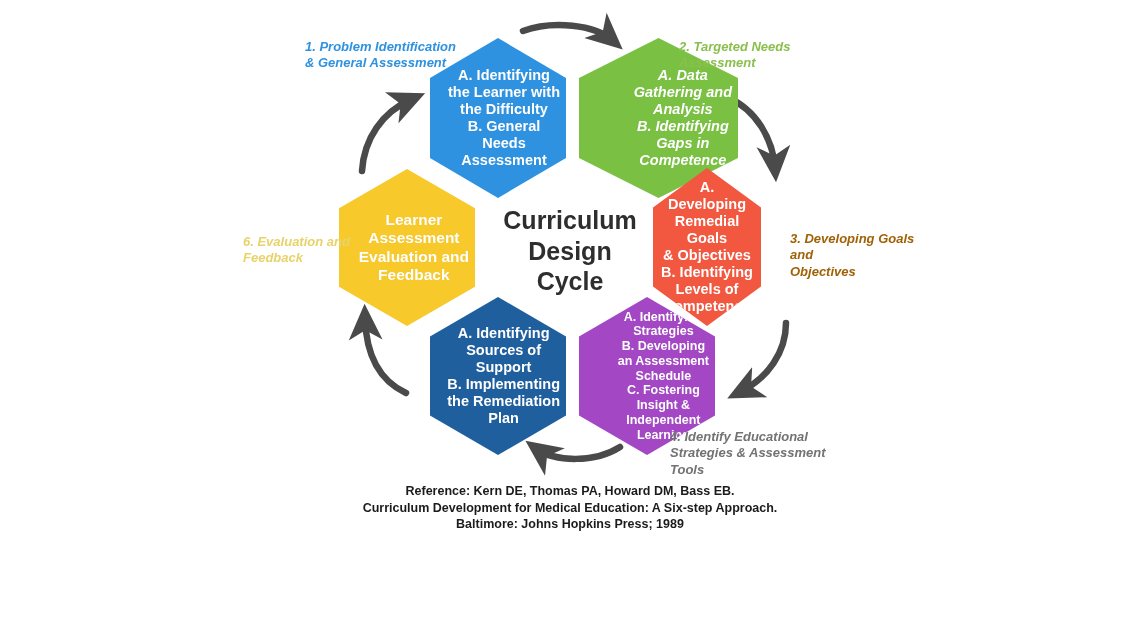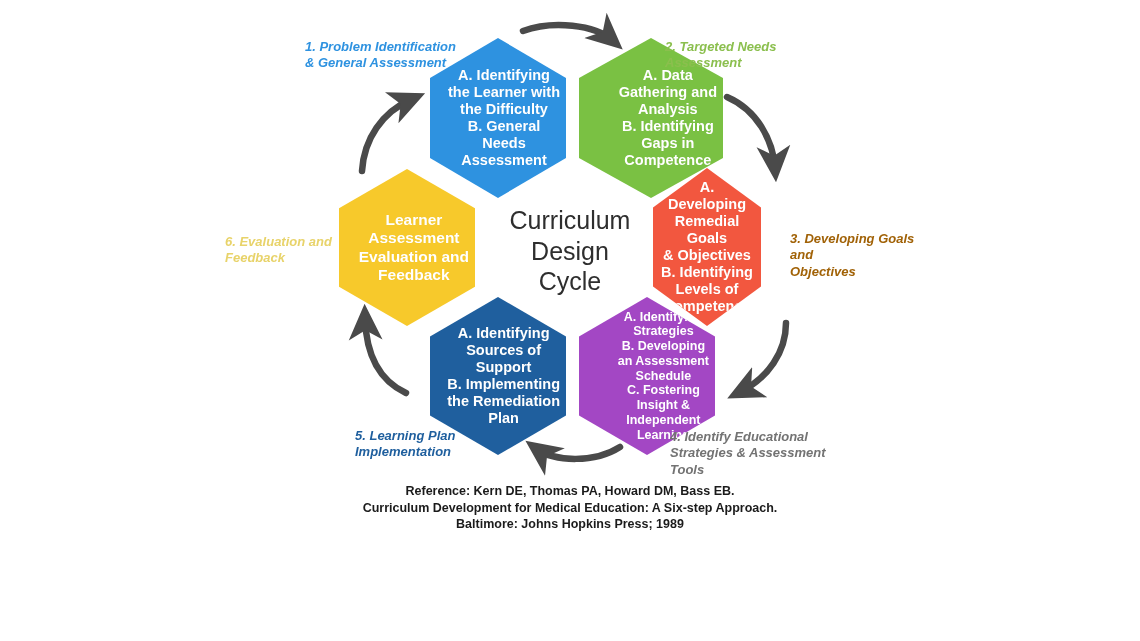--- a/index.html
+++ b/index.html
@@ -46,21 +46,21 @@
     font-size: 13px;
   }
   #center-title {
     position: absolute;
     left: 470px;
     top: 205px;
     width: 200px;
     text-align: center;
     color: #2e2e2e;
     font-size: 25px;
-    font-weight: normal;
+    font-weight: bold;
     line-height: 1.22;
   }
   #reference {
     position: absolute;
     left: 270px;
     top: 483px;
     width: 600px;
     text-align: center;
     color: #1b1b1b;
     font-size: 12.5px;
@@ -102,21 +102,21 @@
 
   <div class="hex" style="left:430px; top:38px; width:136px; height:160px; background:#2e92e0;">
     <div class="hex-text" style="font-size: 14.5px; white-space: pre-line;">A. Identifying
 the Learner with
 the Difficulty
 B. General
 Needs
 Assessment</div>
   </div>
 
-  <div class="hex" style="left:579px; top:38px; width:144px; height:160px; background:#7ac143;">
+  <div class="hex" style="left:579px; top:38px; width:159px; height:160px; background:#7ac143;font-style:italic;">
     <div class="hex-text" style="font-size: 14.5px; white-space: pre-line;">A. Data
 Gathering and
 Analysis
 B. Identifying
 Gaps in
 Competence</div>
   </div>
 
   <div class="hex" style="left:653px; top:168px; width:108px; height:158px; background:#f2573f;">
     <div class="hex-text" style="font-size: 14.5px; white-space: pre-line;">A. Developing
@@ -155,32 +155,30 @@
 Feedback</div>
   </div>
 
   <div id="center-title" style="white-space: pre-line;">Curriculum
 Design
 Cycle</div>
 
   <div class="side-label" style="left: 305px; top: 39px; width: 155px; color: rgb(46, 146, 224); white-space: pre-line;">1. Problem Identification
 &amp; General Assessment</div>
 
-  <div class="side-label" style="left: 665px; top: 39px; width: 130px; color: rgb(139, 191, 78); white-space: pre-line;">2. Targeted Needs
+  <div class="side-label" style="left: 679px; top: 39px; width: 130px; color: rgb(139, 191, 78); white-space: pre-line;">2. Targeted Needs
 Assessment</div>
 
   <div class="side-label" style="left: 790px; top: 231px; width: 140px; color: #a16207; white-space: pre-line;">3. Developing Goals and
 Objectives</div>
 
   <div class="side-label" style="left: 670px; top: 429px; width: 175px; color: #737373; white-space: pre-line;">4. Identify Educational
 Strategies &amp; Assessment Tools</div>
 
-  <div class="side-label" style="left: 355px; top: 428px; width: 115px; color: rgb(31, 95, 158); white-space: pre-line;">5. Learning Plan
-Implementation</div>
 
-  <div class="side-label" style="left: 225px; top: 234px; width: 115px; color: rgb(232, 211, 106); white-space: pre-line;">6. Evaluation and
+  <div class="side-label" style="left: 243px; top: 234px; width: 115px; color: rgb(232, 211, 106); white-space: pre-line;">6. Evaluation and
 Feedback</div>
 
   <div id="reference" style="white-space: pre-line;">Reference: Kern DE, Thomas PA, Howard DM, Bass EB.
 Curriculum Development for Medical Education: A Six-step Approach.
 Baltimore: Johns Hopkins Press; 1989</div>
 
 </div>
 
 </body></html>

